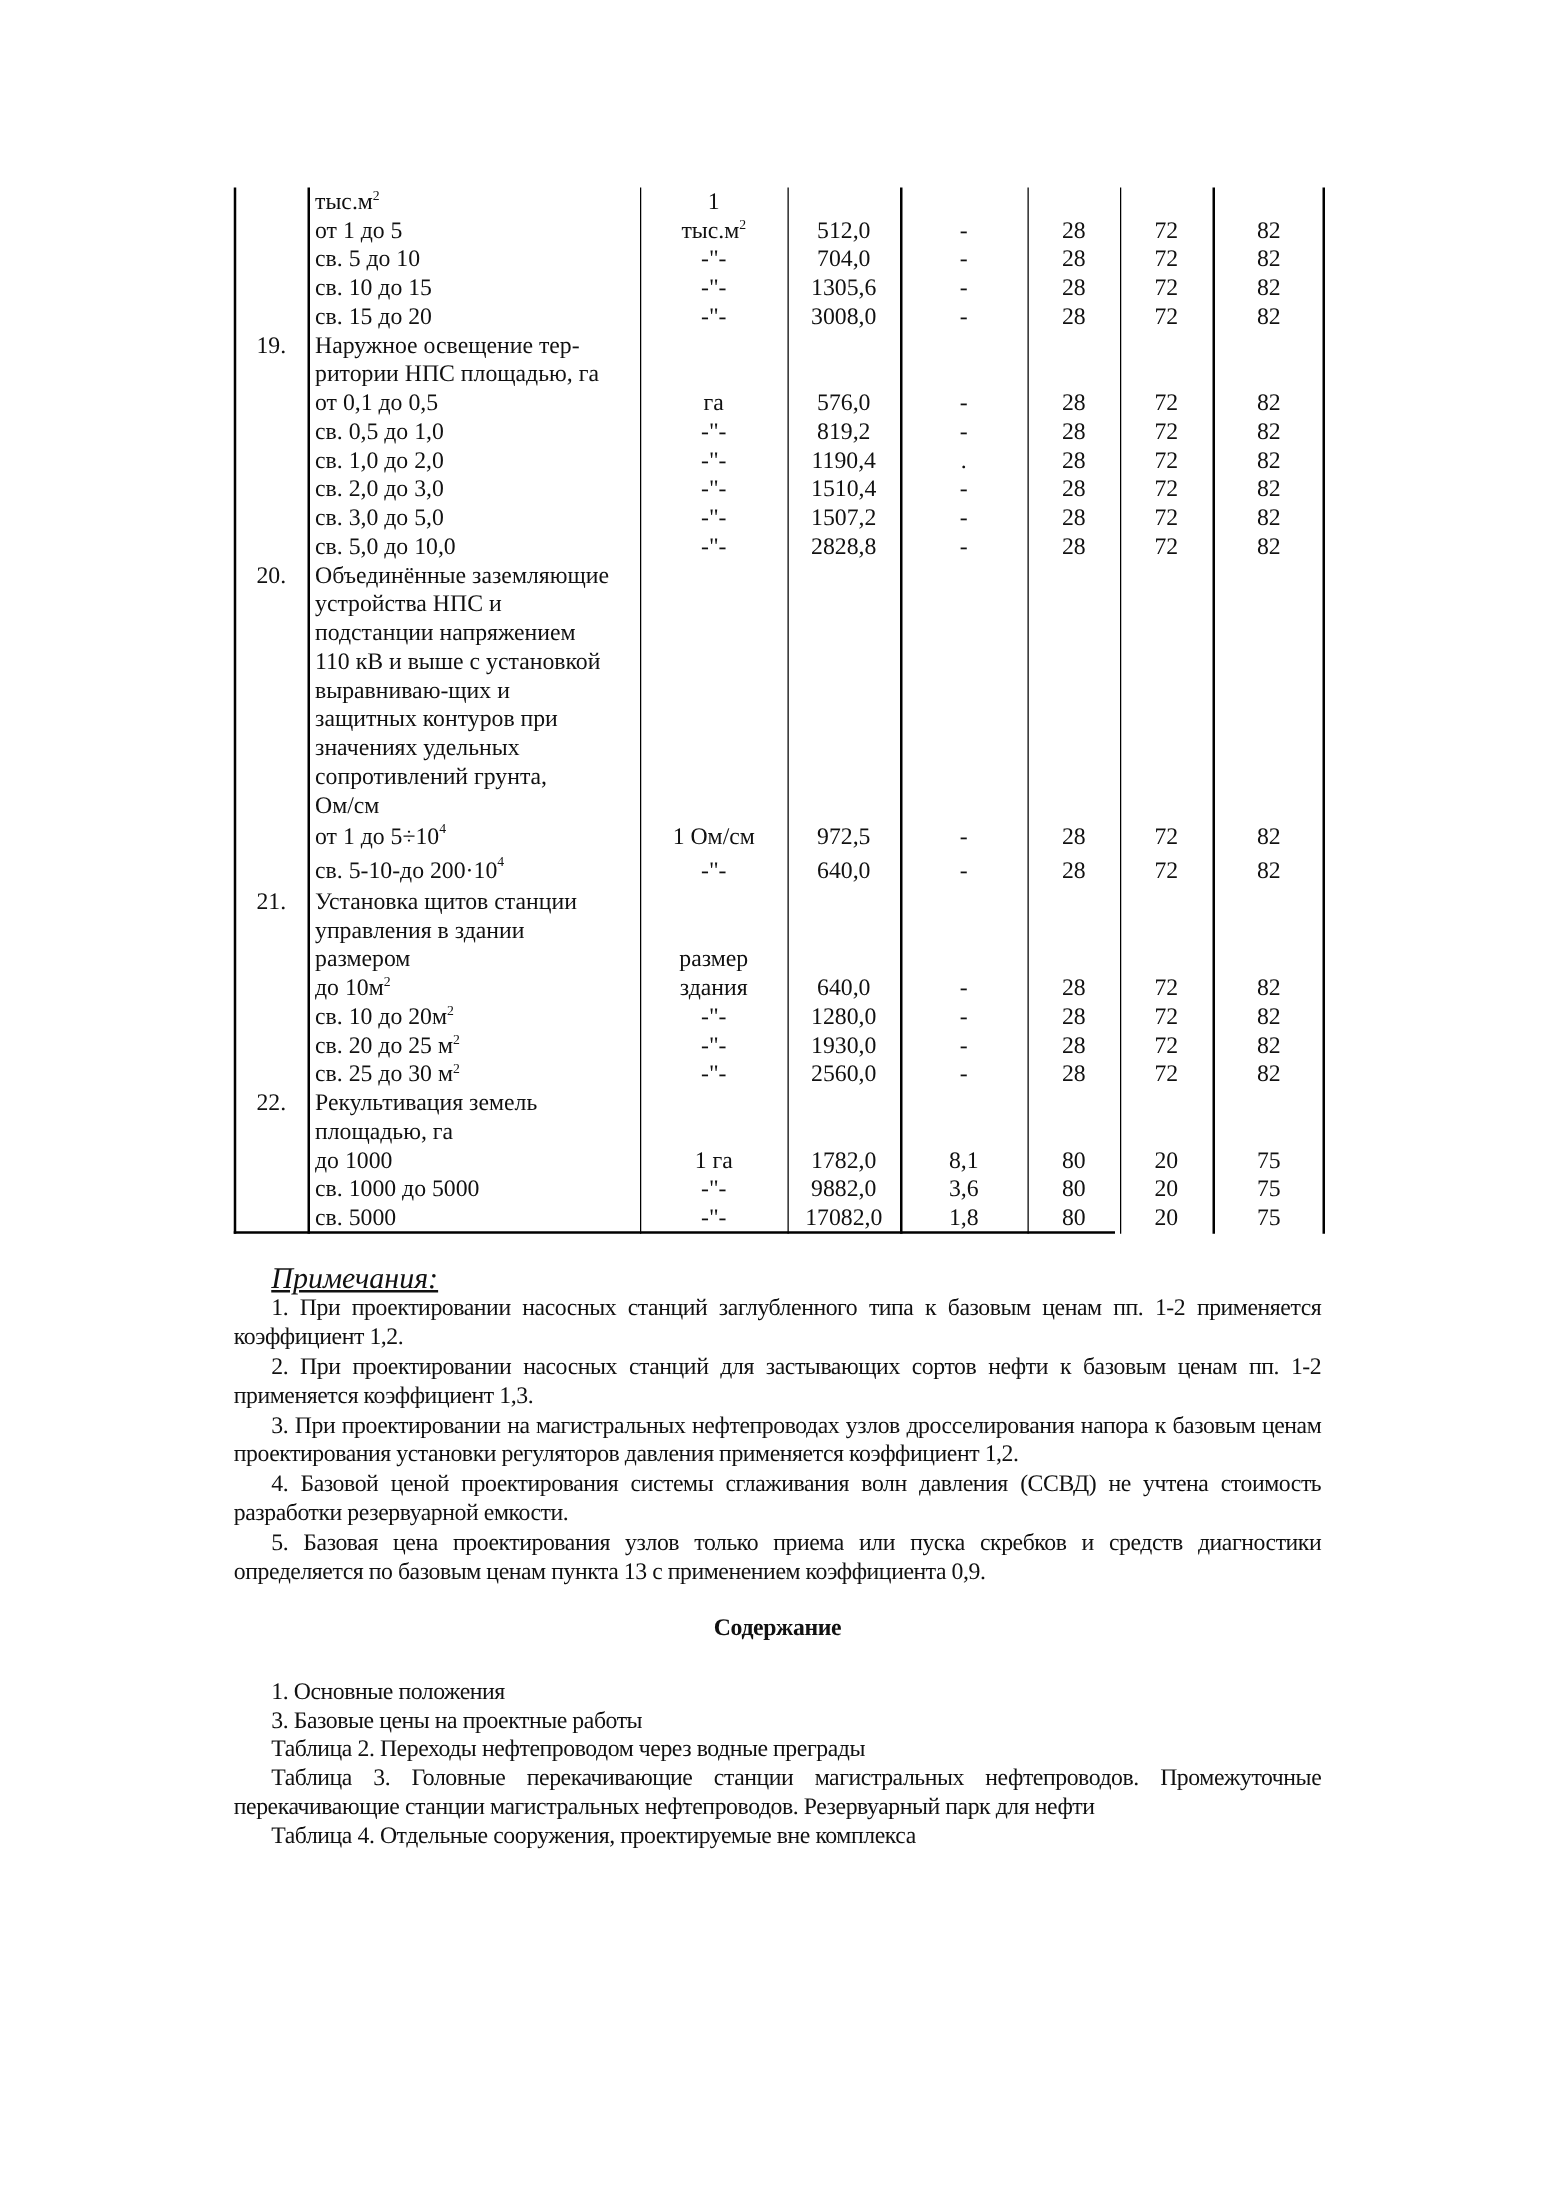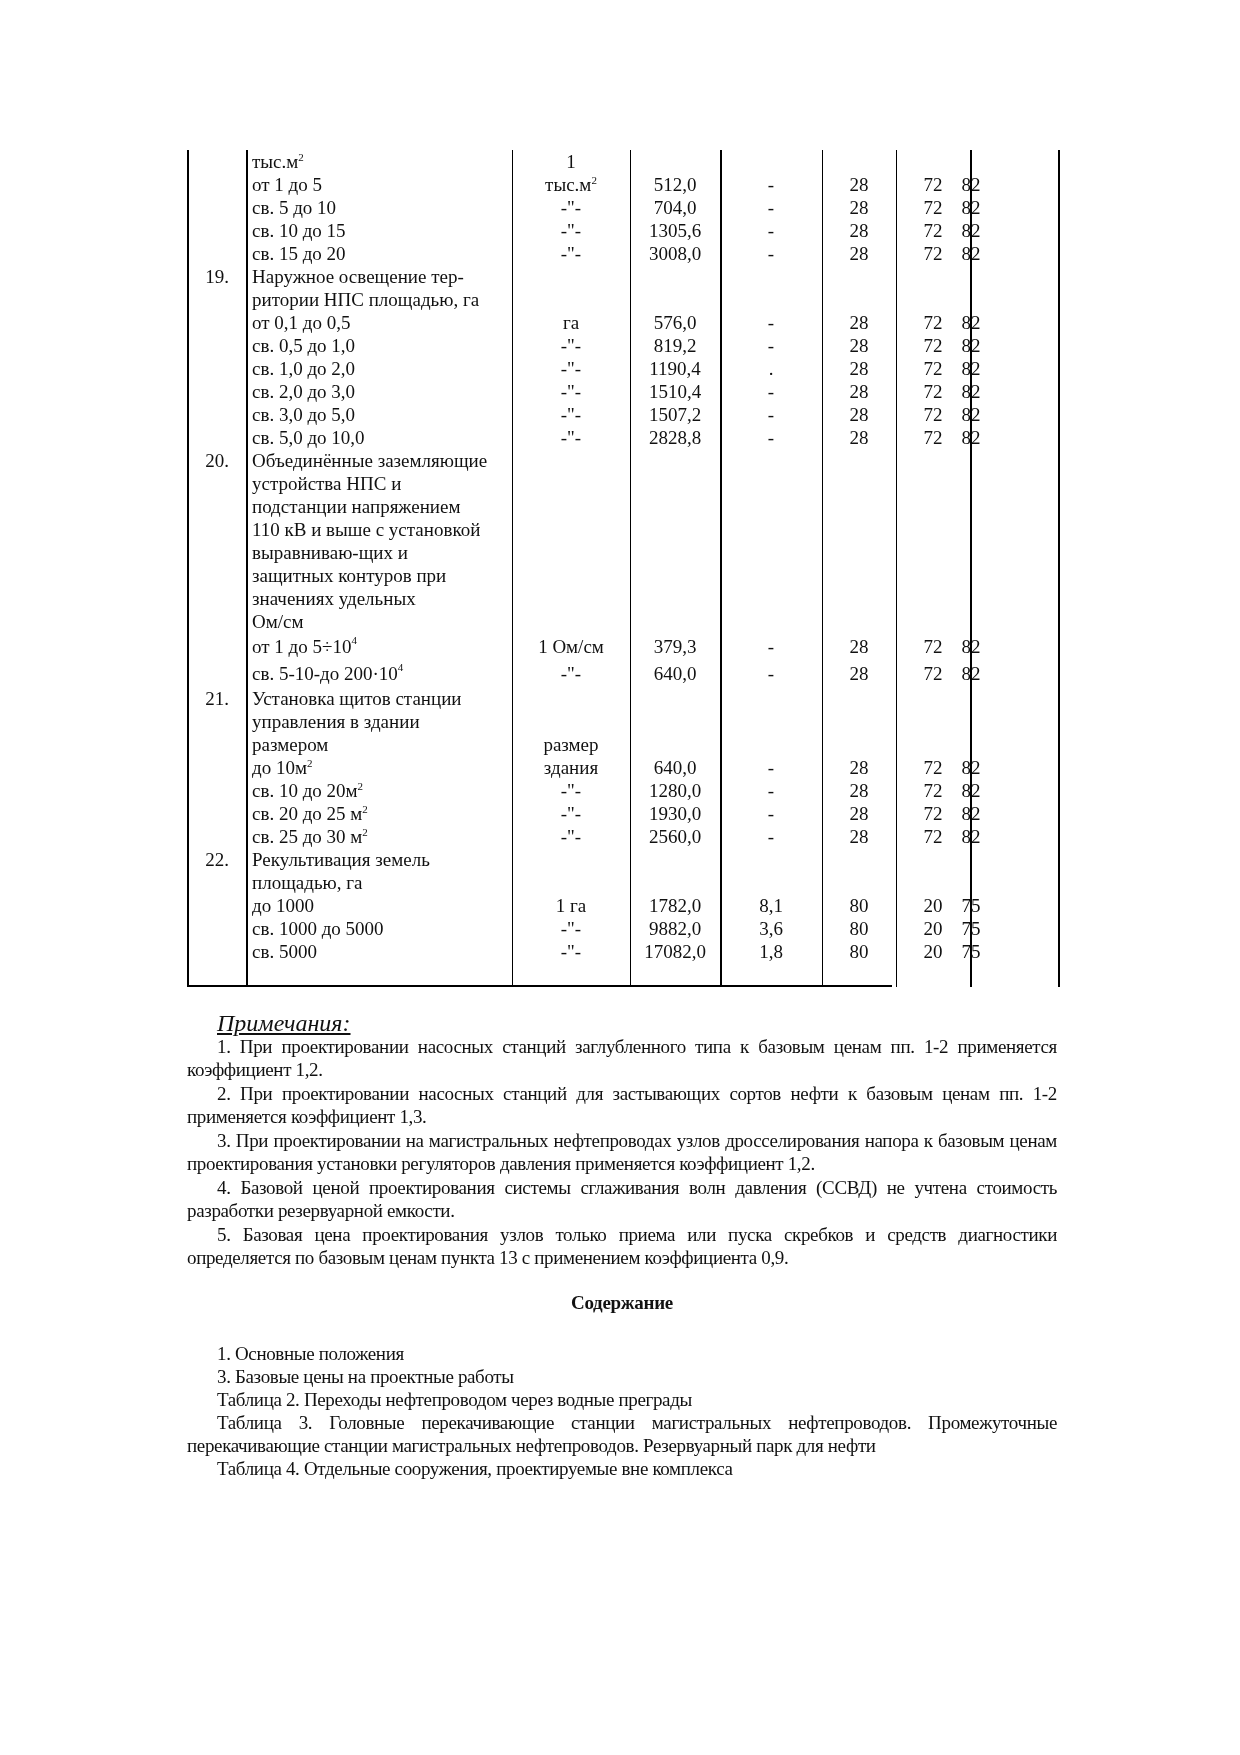--- a/index.html
+++ b/index.html
@@ -16,21 +16,21 @@
     .r { position: relative; height: 23px; font-size: 19px; line-height: 23px; white-space: nowrap; }
     .r.tall { height: 27px; line-height: 27px; }
     .c { position: absolute; top: 0; }
     .c-no   { left: 0;   width: 60px;  text-align: center; }
     .c-name { left: 65px; width: 255px; text-align: left; }
     .c-unit { left: 325px; width: 118px; text-align: center; }
     .c-price{ left: 443px; width: 90px;  text-align: center; }
     .c-k    { left: 533px; width: 102px; text-align: center; }
     .c-p1   { left: 635px; width: 74px;  text-align: center; }
     .c-p2   { left: 709px; width: 74px;  text-align: center; }
-    .c-p3   { left: 739px; width: 90px;  text-align: center; }
+    .c-p3   { left: 783px; width: 90px;  text-align: center; }
     sup { font-size: 11px; vertical-align: top; line-height: 14px; }
 
     
     .notes { position: absolute; left: 187px; top: 1012px; width: 870px; }
     .p { font-size: 19px; line-height: 23px; text-align: justify; text-indent: 30px; margin: 0 0 1px 0;
          font-family: "Liberation Serif", serif; letter-spacing: -0.35px; }
     .notes-title { font-style: italic; text-decoration: underline; text-indent: 30px; font-size: 24px; line-height: 23px; }
     .toc-title { position: absolute; left: 187px; top: 1291px; width: 870px; text-align: center;
                  font-weight: bold; font-size: 19px; line-height: 23px; letter-spacing: -0.3px; }
     .toc { position: absolute; left: 187px; top: 1342px; width: 870px; }
@@ -249,33 +249,43 @@
           <div class="c c-name"><span>значениях удельных</span></div>
           <div class="c c-unit"><span></span></div>
           <div class="c c-price"><span></span></div>
           <div class="c c-k"><span></span></div>
           <div class="c c-p1"><span></span></div>
           <div class="c c-p2"><span></span></div>
           <div class="c c-p3"><span></span></div>
         </div>
         <div class="r">
           <div class="c c-no"><span></span></div>
+          <div class="c c-name"><span>сопротивлений грунта,</span></div>
+          <div class="c c-unit"><span></span></div>
+          <div class="c c-price"><span></span></div>
+          <div class="c c-k"><span></span></div>
+          <div class="c c-p1"><span></span></div>
+          <div class="c c-p2"><span></span></div>
+          <div class="c c-p3"><span></span></div>
+        </div>
+        <div class="r">
+          <div class="c c-no"><span></span></div>
           <div class="c c-name"><span>Ом/см</span></div>
           <div class="c c-unit"><span></span></div>
           <div class="c c-price"><span></span></div>
           <div class="c c-k"><span></span></div>
           <div class="c c-p1"><span></span></div>
           <div class="c c-p2"><span></span></div>
           <div class="c c-p3"><span></span></div>
         </div>
         <div class="r tall">
           <div class="c c-no"><span></span></div>
           <div class="c c-name"><span>от 1 до 5÷10</span><sup>4</sup></div>
           <div class="c c-unit"><span>1 Ом/см</span></div>
-          <div class="c c-price"><span>379,3</span></div>
+          <div class="c c-price"><span>972,5</span></div>
           <div class="c c-k"><span>-</span></div>
           <div class="c c-p1"><span>28</span></div>
           <div class="c c-p2"><span>72</span></div>
           <div class="c c-p3"><span>82</span></div>
         </div>
         <div class="r tall">
           <div class="c c-no"><span></span></div>
           <div class="c c-name"><span>св. 5-10-до 200·10</span><sup>4</sup></div>
           <div class="c c-unit"><span>-"-</span></div>
           <div class="c c-price"><span>640,0</span></div>

